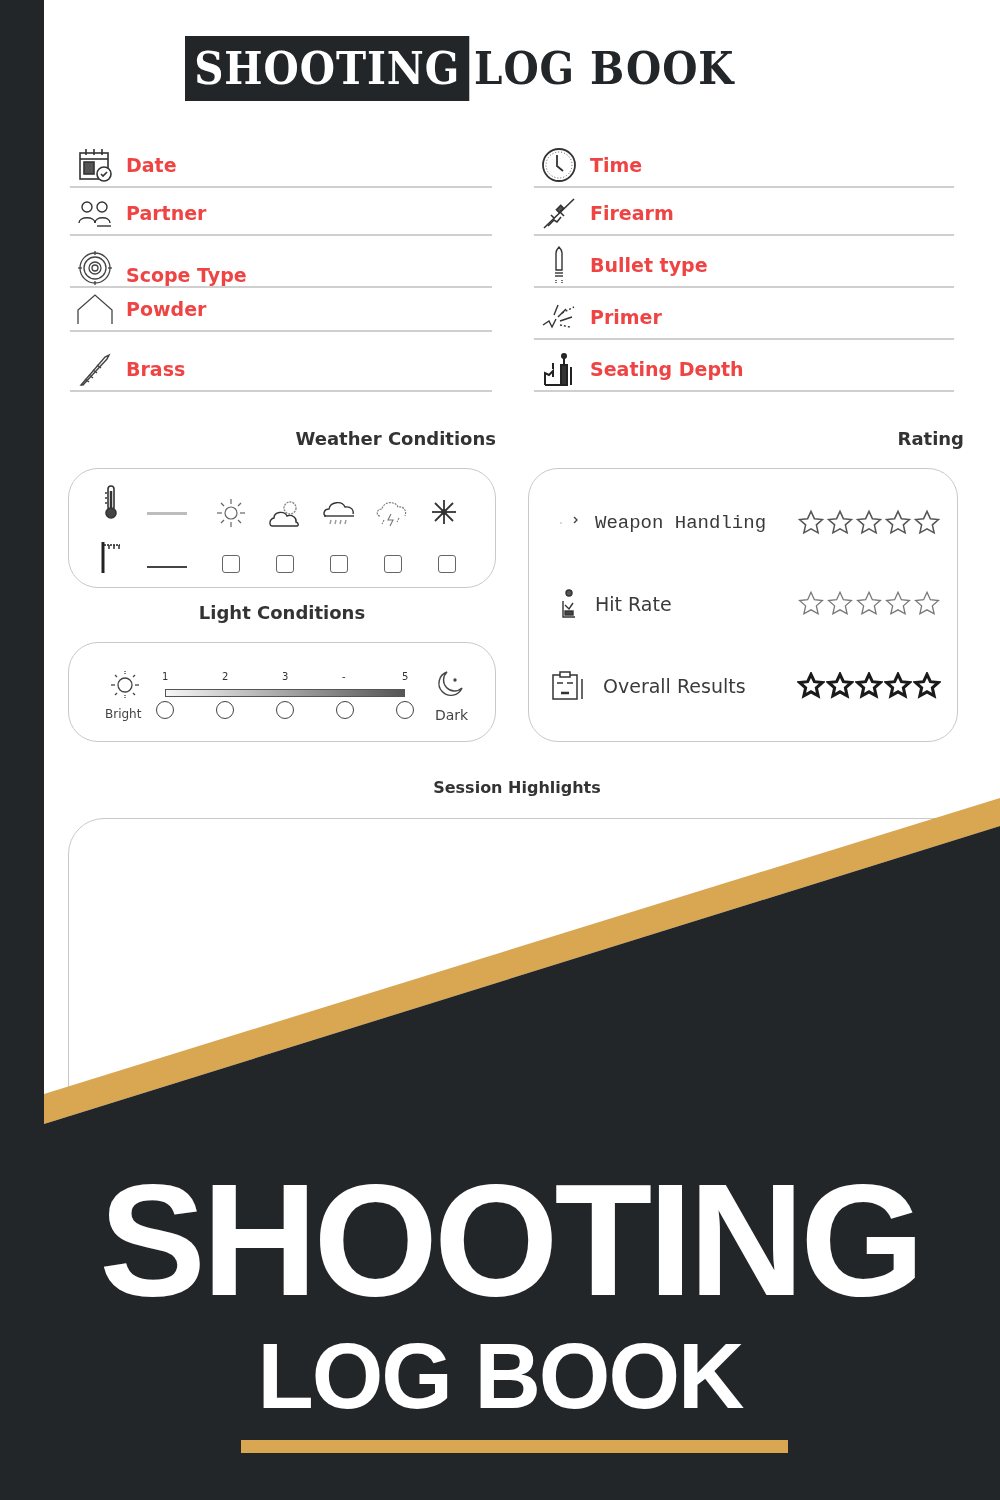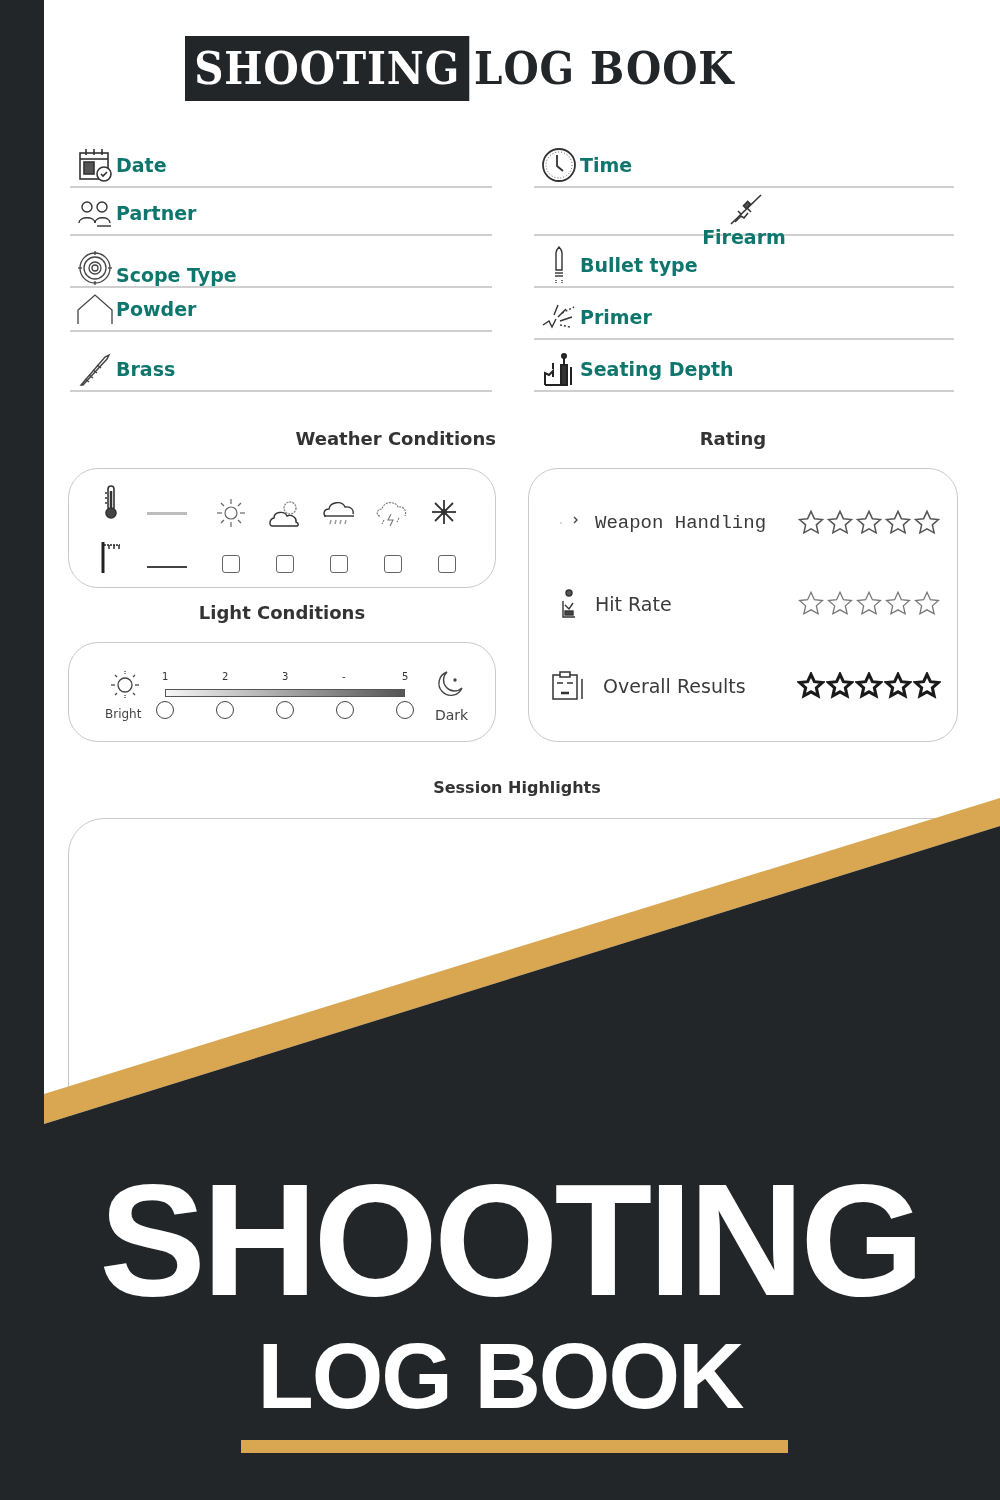--- a/index.html
+++ b/index.html
@@ -8,21 +8,21 @@
   .spine { position:absolute; left:0; top:0; width:44px; height:1500px; background:#232628; }
 
   .top-title { position:absolute; top:36px; left:185px; height:65px; display:flex; align-items:center; }
   .tt-box { background:#232628; color:#fff; font-family:"DejaVu Serif", serif; font-weight:bold;
             font-size:44px; letter-spacing:1px; height:65px; line-height:65px; padding:0 10px; transform:scaleX(0.92); transform-origin:left; }
   .tt-rest { font-family:"DejaVu Serif", serif; font-weight:bold; font-size:44px; color:#232628;
              letter-spacing:1px; margin-left:-20px; transform:scaleX(0.92); transform-origin:left; }
 
   .field { position:absolute; height:44px; border-bottom:2px solid #cfcfcf; display:flex; align-items:center; }
   .field .ico { width:42px; height:36px; display:flex; align-items:center; justify-content:center; margin-left:4px; }
-  .field .lbl { font-size:19px; font-weight:bold; color:#0f766e; margin-left:0; }
+  .field .lbl { font-size:19px; font-weight:bold; color:#ef4444; margin-left:10px; }
 
   .sec-title { position:absolute; font-size:18px; font-weight:bold; color:#333; text-align:center; }
 
   .panel { position:absolute; border:1.5px solid #c9c9c9; border-radius:30px; background:#fff; }
   .wx-item { position:absolute; display:flex; align-items:center; justify-content:center; }
   .checkbox { width:18px; height:18px; border:1.5px solid #666; border-radius:3px; }
 
   .rate-row { position:absolute; left:0; width:100%; height:40px; display:flex; align-items:center; }
   .rate-row .rico { width:36px; margin-left:22px; display:flex; justify-content:center; }
   .rate-row .rlbl { font-size:19px; color:#3a3a3a; margin-left:8px; width:200px; }
@@ -111,21 +111,21 @@
 <div class="field" style="left:534px;top:144px;width:420px;">
   <span class="ico">
     <svg width="38" height="38" viewBox="0 0 38 38" fill="none" stroke="#333" stroke-width="1.8">
         <circle cx="19" cy="19" r="16"></circle>
         <circle cx="19" cy="19" r="13" stroke-width="0.8" stroke-dasharray="1 2"></circle>
         <path d="M17 9v11l6 5"></path>
       </svg>
   </span>
   <span class="lbl">Time</span>
 </div>
-<div class="field" style="left:534px;top:192px;width:420px;flex-direction:column;">
+<div class="field" style="left:534px;top:192px;width:420px;">
   <span class="ico">
     <svg width="38" height="34" viewBox="0 0 38 34" fill="none" stroke="#333" stroke-width="1.6">
         <path d="M4 32L34 3"></path>
         <path d="M8 30l6-6 3 2 4-5"></path>
         <path d="M20 16l4 4"></path>
         <path d="M14 22l-3-3"></path>
         <rect x="17" y="11" width="6" height="4" transform="rotate(-45 20 13)" fill="#555"></rect>
       </svg>
   </span>
   <span class="lbl">Firearm</span>
@@ -278,21 +278,21 @@
   <div style="position:absolute;left:327px;top:58px;width:18px;height:18px;border:1.4px solid #444;border-radius:50%;"></div>
   <div style="position:absolute;left:366px;top:26px;">
     <svg width="30" height="30" viewBox="0 0 30 30" fill="none" stroke="#444" stroke-width="1.4">
         <path d="M12 3a12 12 0 1 0 15 16A10 10 0 0 1 12 3z"></path>
         <circle cx="20" cy="11" r="1" fill="#444"></circle>
       </svg>
   </div>
   <div style="position:absolute;left:366px;top:64px;font-size:14px;color:#444;">Dark</div>
 </div>
 
-<div class="sec-title" style="left:519px;top:428px;width:428px;">Rating</div>
+<div class="sec-title" style="left:536px;top:428px;width:428px;text-align:right;">Rating</div>
 <div class="panel" style="left:528px;top:468px;width:430px;height:274px;">
   <div class="rate-row" style="top:34px;font-family:Liberation Mono, monospace;">
     <span class="rico">
       <svg width="24" height="20" viewBox="0 0 24 20" fill="none" stroke="#444" stroke-width="1.4">
           <circle cx="4" cy="10" r="1" fill="#ccc" stroke="none"></circle>
           <path d="M17 4l3 3-3 3"></path>
         </svg>
     </span>
     <span class="rlbl">Weapon Handling</span>
     <div class="stars">

